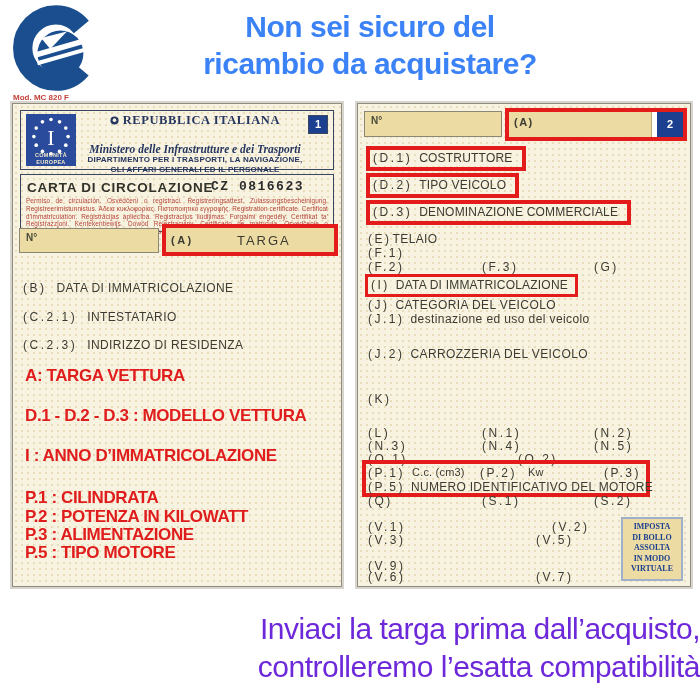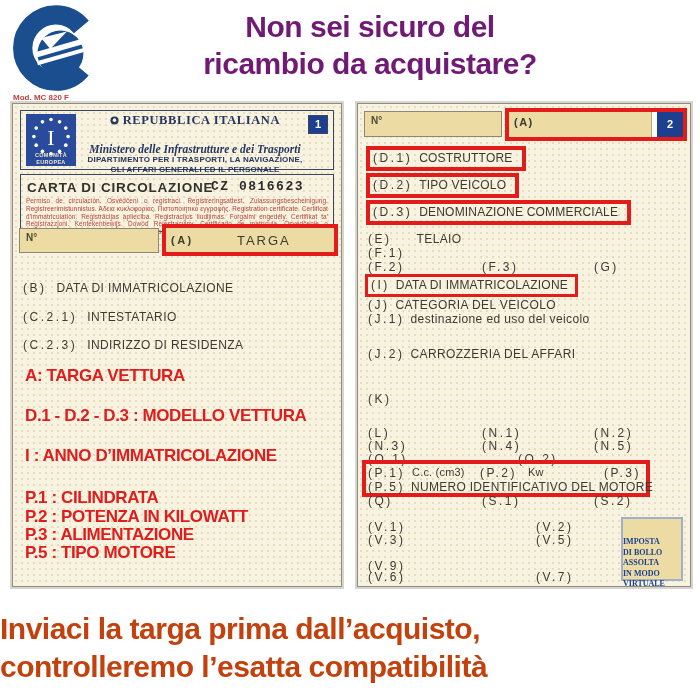--- a/index.html
+++ b/index.html
@@ -1,21 +1,21 @@
 <!DOCTYPE html>
 <html><head>
 <meta charset="utf-8">
 <style>
   html,body{margin:0;padding:0;background:#ffffff;}
   .page{position:relative;width:700px;height:700px;background:#ffffff;overflow:hidden;
         font-family:"Liberation Sans",sans-serif;color:#3c3a31;}
 
   
   .main-title{position:absolute;left:90px;top:8px;width:560px;text-align:center;
-    color:#701a75;font-size:30px;line-height:37px;font-weight:bold;letter-spacing:-0.5px;}
+    color:#3b82f6;font-size:30px;line-height:37px;font-weight:bold;letter-spacing:-0.5px;}
   .brand-logo{position:absolute;left:12px;top:3px;width:95px;height:92px;}
 
   .mod-label{position:absolute;left:13px;top:93px;font-size:8px;font-weight:bold;color:#c2413a;}
 
   
   .panel{position:absolute;top:103px;height:484px;background-color:#f8f3e1;
     background-image:radial-gradient(rgba(203,178,118,0.35) 1px,rgba(0,0,0,0) 1.4px);
     background-size:6px 6px;border:1px solid #8f8d80;outline:2px solid #d6d4cc;box-sizing:border-box;}
   #panel1{left:12px;width:330px;}
   #panel2{left:357px;width:334px;}
@@ -76,25 +76,25 @@
   .c3{position:absolute;left:226px;}
   .small-lbl{font-size:11px;letter-spacing:0.2px;}
 
   #ibox{position:absolute;left:7px;top:170px;border:3.5px solid #e31b1b;padding:1px 7px 2px 3px;
     display:inline-flex;gap:6px;white-space:nowrap;box-sizing:border-box;background:rgba(248,243,225,0.6);}
   .p-redbox{position:absolute;left:4px;top:356px;width:288px;height:37px;border:4px solid #e31b1b;
     box-sizing:border-box;pointer-events:none;}
 
   .imposta{position:absolute;left:263px;top:413px;width:62px;height:64px;background:#ecdca4;
     border:2px solid #9fb0c8;box-sizing:border-box;color:#1c3f8f;font-family:"Liberation Serif",serif;
-    font-size:8px;font-weight:bold;line-height:10.5px;text-align:left;padding-top:18px;}
-
-  
-  .footer{position:absolute;left:0;top:610px;width:700px;text-align:left;color:#c2410c;
-    font-size:30px;line-height:38px;font-weight:bold;letter-spacing:-0.5px;}
+    font-size:8px;font-weight:bold;line-height:10.5px;text-align:center;padding-top:3px;}
+
+  
+  .footer{position:absolute;left:0;top:610px;width:700px;text-align:right;color:#6d28d9;
+    font-size:30px;line-height:38px;font-weight:normal;letter-spacing:-0.5px;}
 </style>
 </head>
 <body>
 
 <div class="page">
 
   <svg class="brand-logo" viewBox="0 0 100 100">
     <circle cx="46" cy="49" r="36" fill="none" stroke="#1a4e8f" stroke-width="21" stroke-dasharray="176 50.2" stroke-dashoffset="-25"></circle>
     <circle cx="51" cy="55" r="25" fill="#1a4e8f"></circle>
     <polygon points="30,38 58,31 40,50" fill="#ffffff"></polygon>
@@ -199,21 +199,21 @@
     <div class="hl-field doc-text" style="top:69px">
       <span class="code">(D.2)</span>
         <span>TIPO VEICOLO</span>
     </div>
     <div class="hl-field doc-text" style="top:96px">
       <span class="code">(D.3)</span>
         <span>DENOMINAZIONE COMMERCIALE</span>
     </div>
 
     <div class="row doc-text" style="top:128px">
-      <span class="code">(E)</span><span class="lbl" style="margin-left:25px">TELAIO</span>
+      <span class="code">(E)</span><span class="lbl" style="margin-left:1px">TELAIO</span>
     </div>
     <div class="row doc-text" style="top:142px">
       <span class="code">(F.1)</span>
     </div>
     <div class="row doc-text" style="top:156px">
       <span class="c1 code">(F.2)</span>
       <span class="c2 code">(F.3)</span>
       <span class="c3 code">(G)</span>
     </div>
 
@@ -222,21 +222,21 @@
         <span>DATA DI IMMATRICOLAZIONE</span>
     </div>
 
     <div class="row doc-text" style="top:194px">
       <span class="code">(J)</span><span class="lbl" style="margin-left:6px">CATEGORIA DEL VEICOLO</span>
     </div>
     <div class="row doc-text" style="top:208px">
       <span class="code">(J.1)</span><span class="lbl" style="margin-left:6px">destinazione ed uso del veicolo</span>
     </div>
     <div class="row doc-text" style="top:243px">
-      <span class="code">(J.2)</span><span class="lbl" style="margin-left:6px">CARROZZERIA DEL AFFARI</span>
+      <span class="code">(J.2)</span><span class="lbl" style="margin-left:6px">CARROZZERIA DEL VEICOLO</span>
     </div>
     <div class="row doc-text" style="top:288px">
       <span class="code">(K)</span>
     </div>
 
     <div class="row doc-text" style="top:322px">
       <span class="c1 code">(L)</span>
       <span class="c2 code">(N.1)</span>
       <span class="c3 code">(N.2)</span>
     </div>
@@ -263,21 +263,21 @@
       <span class="code">(P.5)</span><span style="margin-left:6px;letter-spacing:0.3px">NUMERO IDENTIFICATIVO DEL MOTORE</span>
     </div>
 
     <div class="row doc-text" style="top:390px">
       <span class="c1 code">(Q)</span>
       <span class="c2 code">(S.1)</span>
       <span class="c3 code">(S.2)</span>
     </div>
     <div class="row doc-text" style="top:416px">
       <span class="c1 code">(V.1)</span>
-      <span class="code" style="position:absolute;left:168px">(V.2)</span>
+      <span class="code" style="position:absolute;left:184px">(V.2)</span>
     </div>
     <div class="row doc-text" style="top:429px">
       <span class="c1 code">(V.3)</span>
       <span class="code" style="position:absolute;left:168px">(V.5)</span>
     </div>
     <div class="row doc-text" style="top:466px">
       <span class="c1 code">(V.6)</span>
       <span class="code" style="position:absolute;left:168px">(V.7)</span>
     </div>
     <div class="row doc-text" style="top:455px">

